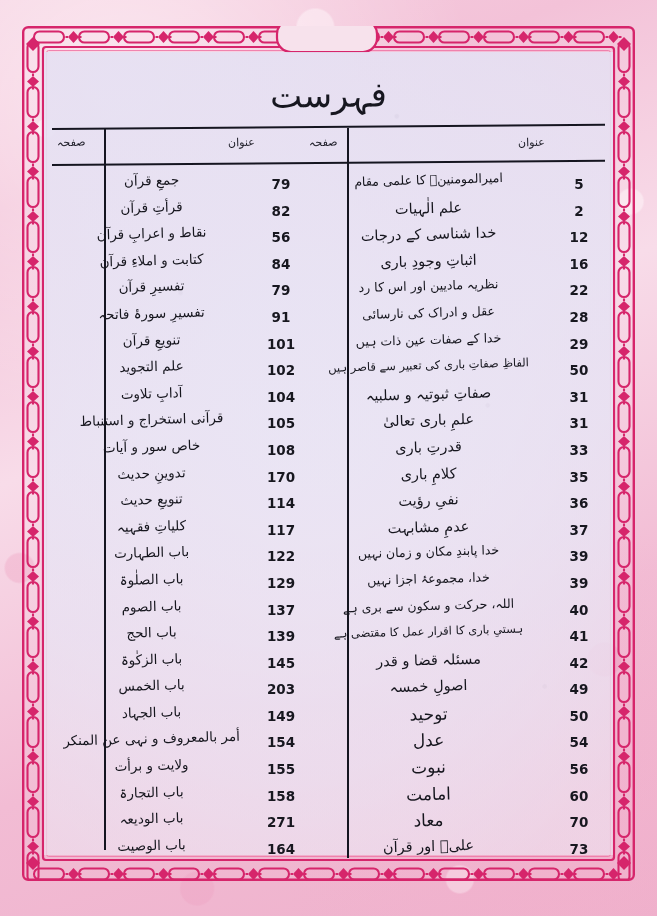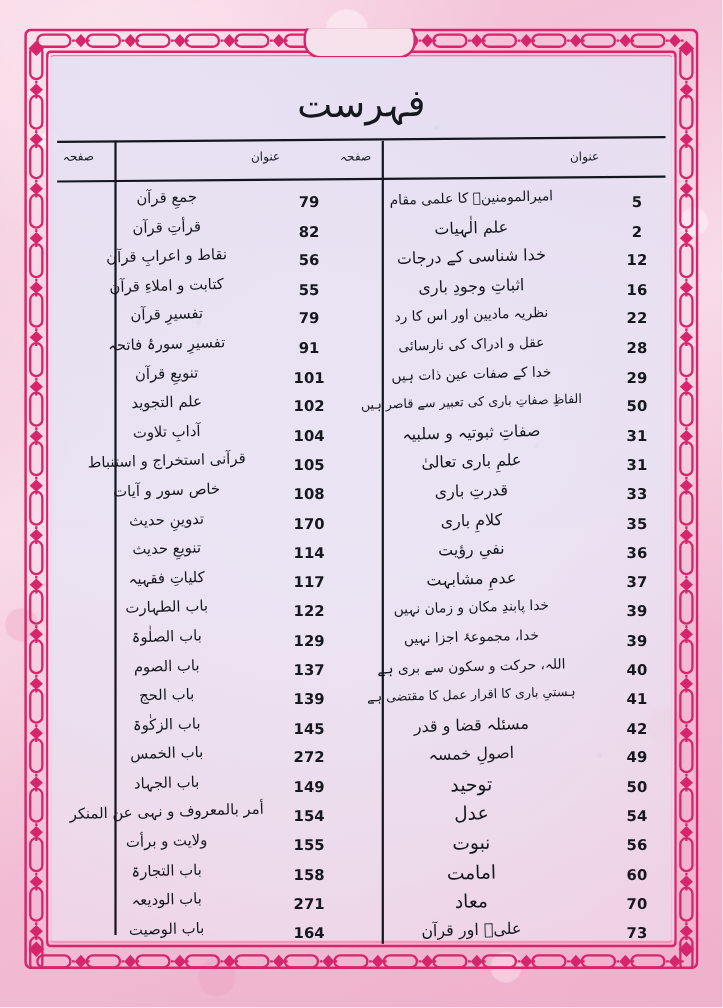--- a/index.html
+++ b/index.html
@@ -423,21 +423,21 @@
           </div>
           <div class="row">
             <div class="pg">82</div>
             <div class="ttl">قرأتِ قرآن</div>
           </div>
           <div class="row">
             <div class="pg">56</div>
             <div class="ttl">نقاط و اعرابِ قرآن</div>
           </div>
           <div class="row">
-            <div class="pg">55</div>
+            <div class="pg">84</div>
             <div class="ttl">کتابت و املاءِ قرآن</div>
           </div>
           <div class="row">
             <div class="pg">79</div>
             <div class="ttl">تفسیرِ قرآن</div>
           </div>
           <div class="row">
             <div class="pg">91</div>
             <div class="ttl">تفسیرِ سورۂ فاتحہ</div>
           </div>
@@ -487,21 +487,21 @@
           </div>
           <div class="row">
             <div class="pg">139</div>
             <div class="ttl">باب الحج</div>
           </div>
           <div class="row">
             <div class="pg">145</div>
             <div class="ttl">باب الزکٰوۃ</div>
           </div>
           <div class="row">
-            <div class="pg">272</div>
+            <div class="pg">203</div>
             <div class="ttl">باب الخمس</div>
           </div>
           <div class="row">
             <div class="pg">149</div>
             <div class="ttl">باب الجہاد</div>
           </div>
           <div class="row">
             <div class="pg">154</div>
             <div class="ttl sm">أمر بالمعروف و نہی عن المنکر</div>
           </div>

